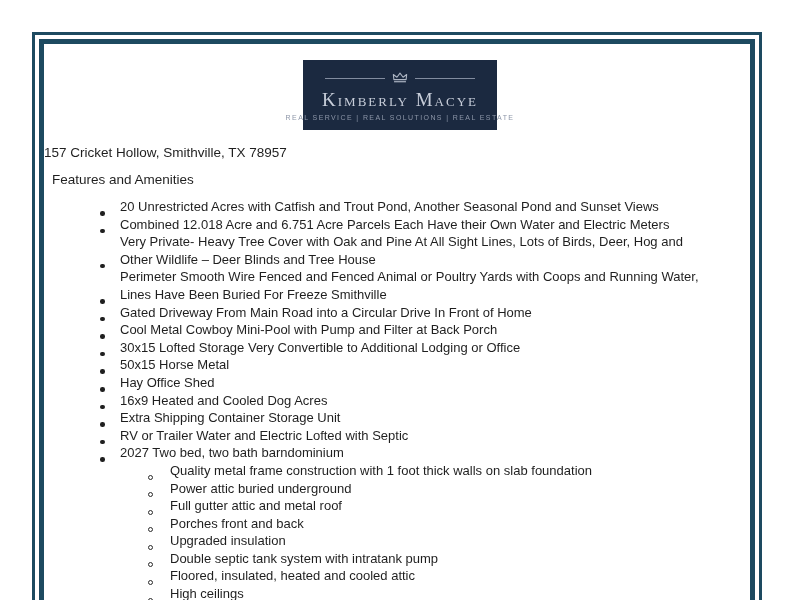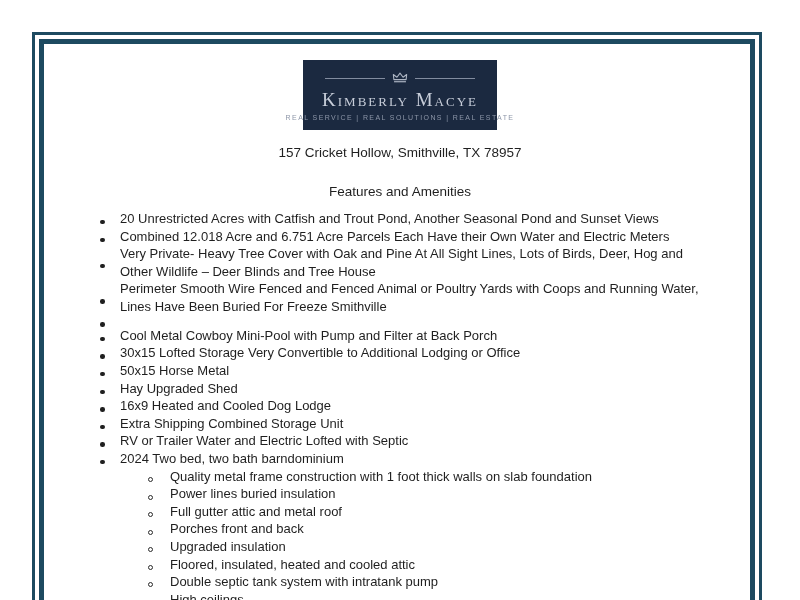--- a/index.html
+++ b/index.html
@@ -58,43 +58,44 @@
   }
   .tagline {
     font-size: 7px;
     letter-spacing: 1.4px;
     color: var(--tagline-color, #8d96a8);
     margin-top: 3px;
     white-space: nowrap;
     text-transform: uppercase;
   }
   .address {
-    text-align: center;
+    text-align: left;
     margin-top: 15px;
     font-size: 13.5px;
     line-height: 15px;
   }
   .heading {
-    text-align: center;
-    margin-top: 24px;
+    text-align: left;
+    margin-top: 12px;
     font-size: 13.5px;
     line-height: 15px;
     font-weight: normal;
+    padding-left: 8px;
   }
   
   ul.features {
     list-style: none;
     margin: 11px 0 0 56px;
     padding: 0;
     font-size: 13px;
     line-height: 17.6px;
   }
   li.li-main, li.li-sub {
     display: flex;
-    align-items: center;
+    align-items: flex-end;
   }
   li.li-sub { margin-left: 48px; }
   .marker { width: 20px; flex: 0 0 20px; position: relative; }
   li.li-sub .marker { width: 22px; flex: 0 0 22px; }
   .dot {
     display: block;
     width: 4.5px; height: 4.5px;
     border-radius: 50%;
     background: #1f1f1f;
     margin-top: 6.8px;
@@ -161,20 +162,21 @@
       <li class="li-main">
         <span class="marker">
           <span class="dot"></span>
         </span>
         <span class="ftext">Perimeter Smooth Wire Fenced and Fenced Animal or Poultry Yards with Coops and Running Water, Lines Have Been Buried For Freeze Smithville</span>
       </li>
       <li class="li-main">
         <span class="marker">
           <span class="dot"></span>
         </span>
+        <span class="ftext">Gated Driveway From Main Road into a Circular Drive In Front of Home</span>
       </li>
       <li class="li-main">
         <span class="marker">
           <span class="dot"></span>
         </span>
         <span class="ftext">Cool Metal Cowboy Mini-Pool with Pump and Filter at Back Porch</span>
       </li>
       <li class="li-main">
         <span class="marker">
           <span class="dot"></span>
@@ -184,57 +186,57 @@
       <li class="li-main">
         <span class="marker">
           <span class="dot"></span>
         </span>
         <span class="ftext">50x15 Horse Metal</span>
       </li>
       <li class="li-main">
         <span class="marker">
           <span class="dot"></span>
         </span>
-        <span class="ftext">Hay Upgraded Shed</span>
-      </li>
-      <li class="li-main">
-        <span class="marker">
-          <span class="dot"></span>
-        </span>
-        <span class="ftext">16x9 Heated and Cooled Dog Lodge</span>
-      </li>
-      <li class="li-main">
-        <span class="marker">
-          <span class="dot"></span>
-        </span>
-        <span class="ftext">Extra Shipping Combined Storage Unit</span>
+        <span class="ftext">Hay Office Shed</span>
+      </li>
+      <li class="li-main">
+        <span class="marker">
+          <span class="dot"></span>
+        </span>
+        <span class="ftext">16x9 Heated and Cooled Dog Acres</span>
+      </li>
+      <li class="li-main">
+        <span class="marker">
+          <span class="dot"></span>
+        </span>
+        <span class="ftext">Extra Shipping Container Storage Unit</span>
       </li>
       <li class="li-main">
         <span class="marker">
           <span class="dot"></span>
         </span>
         <span class="ftext">RV or Trailer Water and Electric Lofted with Septic</span>
       </li>
       <li class="li-main">
         <span class="marker">
           <span class="dot"></span>
         </span>
-        <span class="ftext">2024 Two bed, two bath barndominium</span>
+        <span class="ftext">2027 Two bed, two bath barndominium</span>
       </li>
       <li class="li-sub">
         <span class="marker">
           <span class="circle"></span>
         </span>
         <span class="ftext">Quality metal frame construction with 1 foot thick walls on slab foundation</span>
       </li>
       <li class="li-sub">
         <span class="marker">
           <span class="circle"></span>
         </span>
-        <span class="ftext">Power lines buried insulation</span>
+        <span class="ftext">Power attic buried underground</span>
       </li>
       <li class="li-sub">
         <span class="marker">
           <span class="circle"></span>
         </span>
         <span class="ftext">Full gutter attic and metal roof</span>
       </li>
       <li class="li-sub">
         <span class="marker">
           <span class="circle"></span>
@@ -244,29 +246,29 @@
       <li class="li-sub">
         <span class="marker">
           <span class="circle"></span>
         </span>
         <span class="ftext">Upgraded insulation</span>
       </li>
       <li class="li-sub">
         <span class="marker">
           <span class="circle"></span>
         </span>
+        <span class="ftext">Double septic tank system with intratank pump</span>
+      </li>
+      <li class="li-sub">
+        <span class="marker">
+          <span class="circle"></span>
+        </span>
         <span class="ftext">Floored, insulated, heated and cooled attic</span>
       </li>
       <li class="li-sub">
         <span class="marker">
           <span class="circle"></span>
         </span>
-        <span class="ftext">Double septic tank system with intratank pump</span>
-      </li>
-      <li class="li-sub">
-        <span class="marker">
-          <span class="circle"></span>
-        </span>
         <span class="ftext">High ceilings</span>
       </li>
     </ul>
 
 </div>
 
 </body></html>

